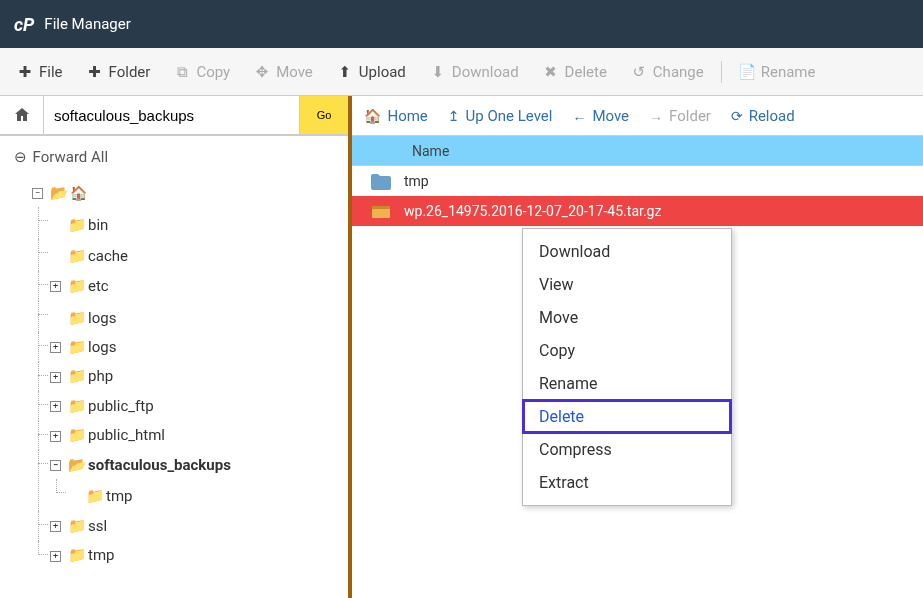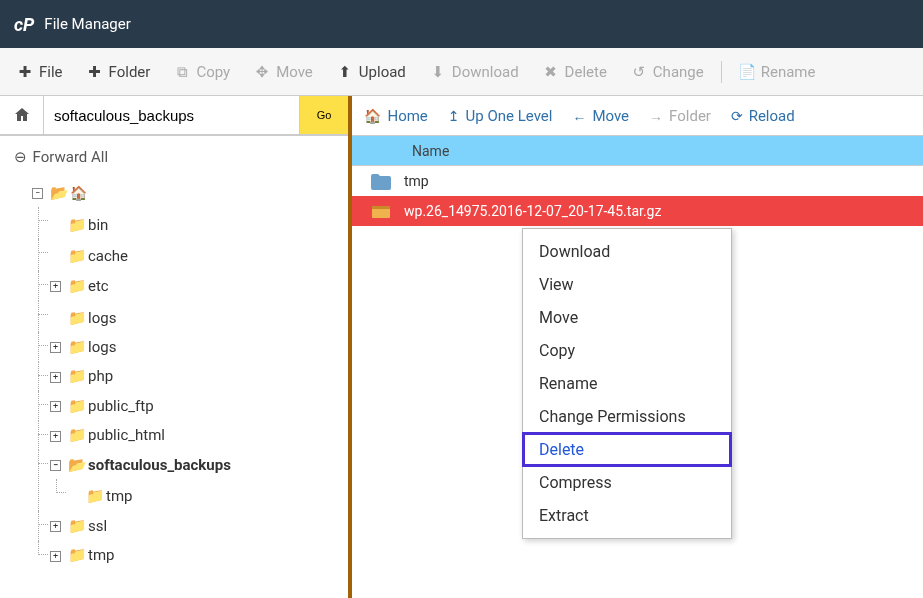--- a/index.html
+++ b/index.html
@@ -257,20 +257,19 @@
         </span>
         <span>wp.26_14975.2016-12-07_20-17-45.tar.gz</span>
       </div>
 
       <div class="ctxmenu" style="left:170px; top:62px;">
         <div class="mitem">Download</div>
         <div class="mitem">View</div>
         <div class="mitem">Move</div>
         <div class="mitem">Copy</div>
         <div class="mitem">Rename</div>
-        <div class="mitem">Change Permissions</div>
         <div class="mitem highlight">Delete</div>
         <div class="mitem">Compress</div>
         <div class="mitem">Extract</div>
       </div>
     </div>
   </div>
 </div>
 
 </body></html>

